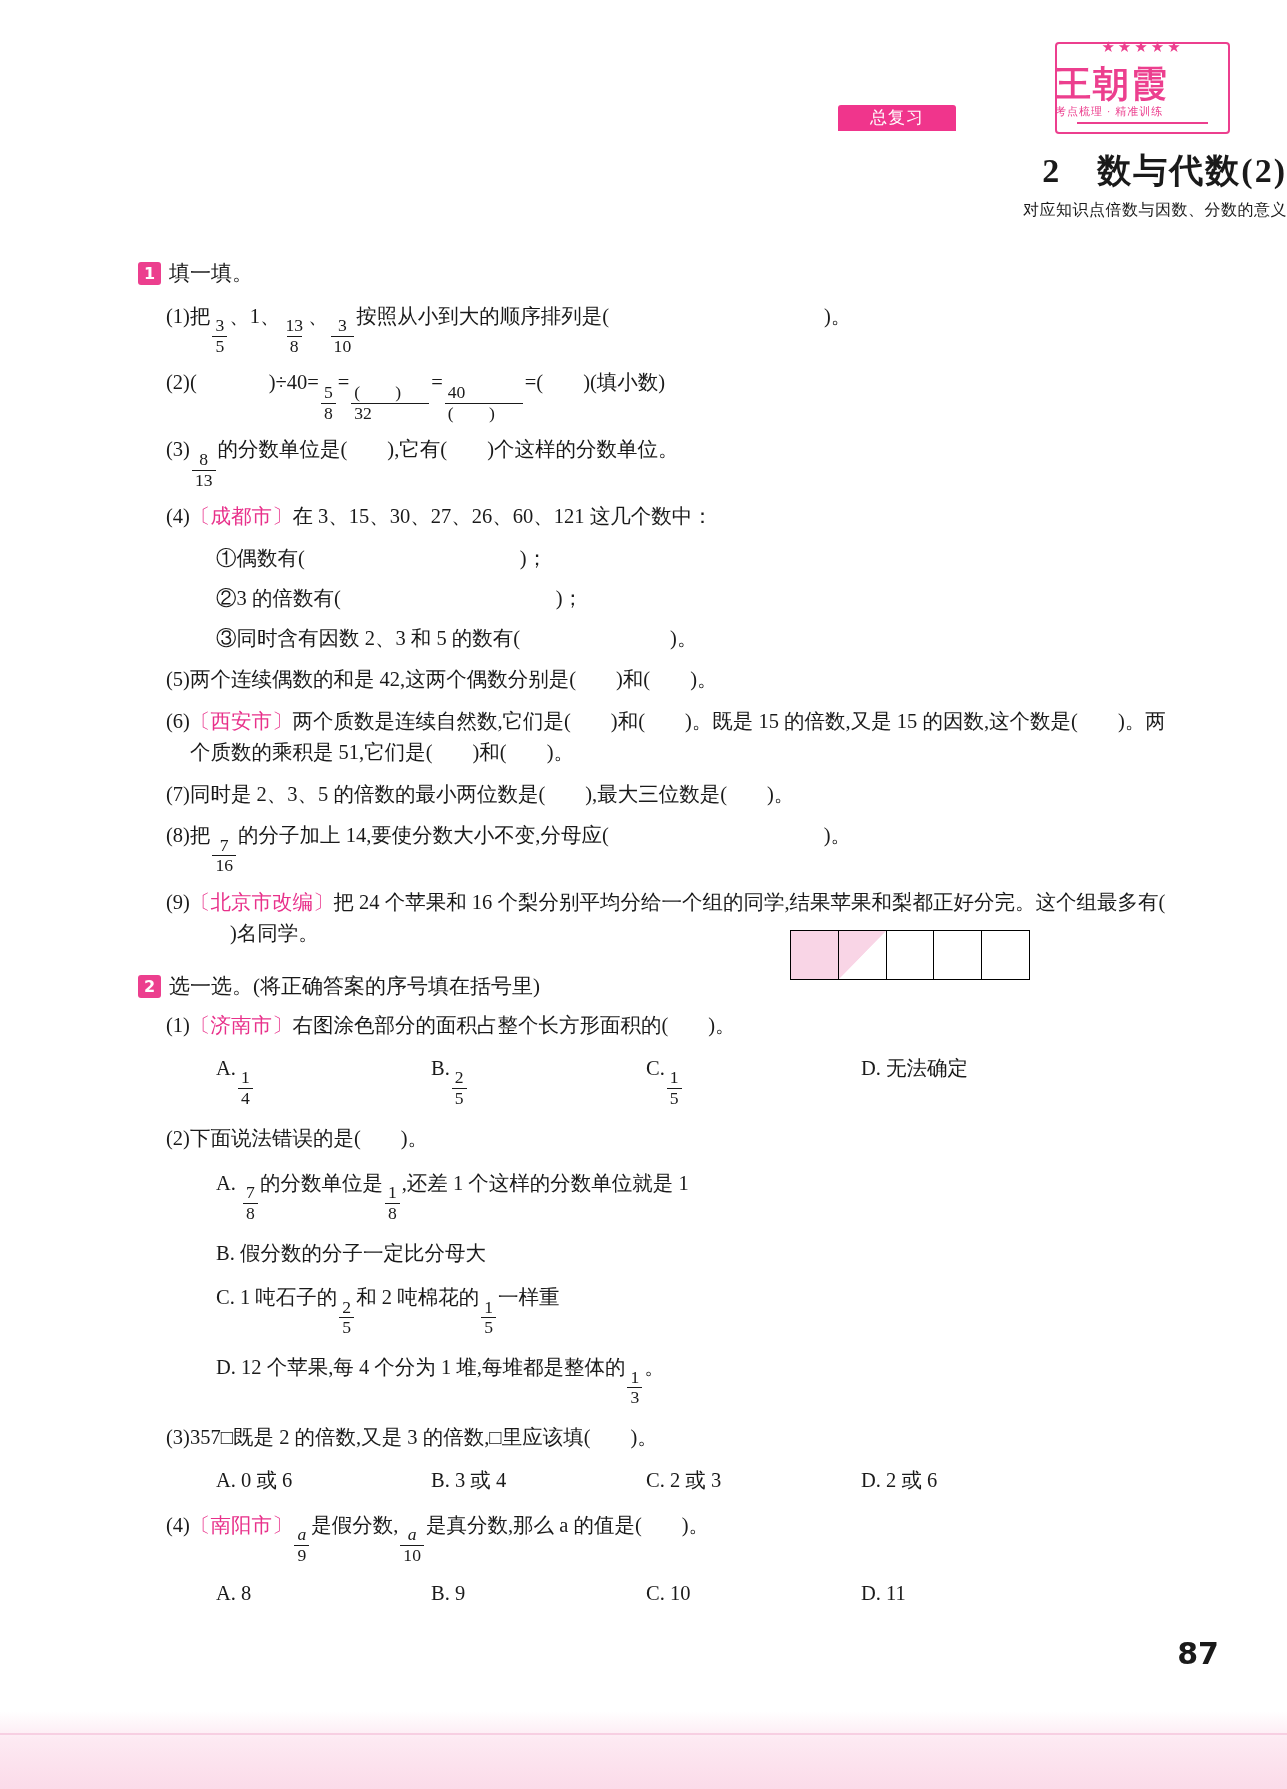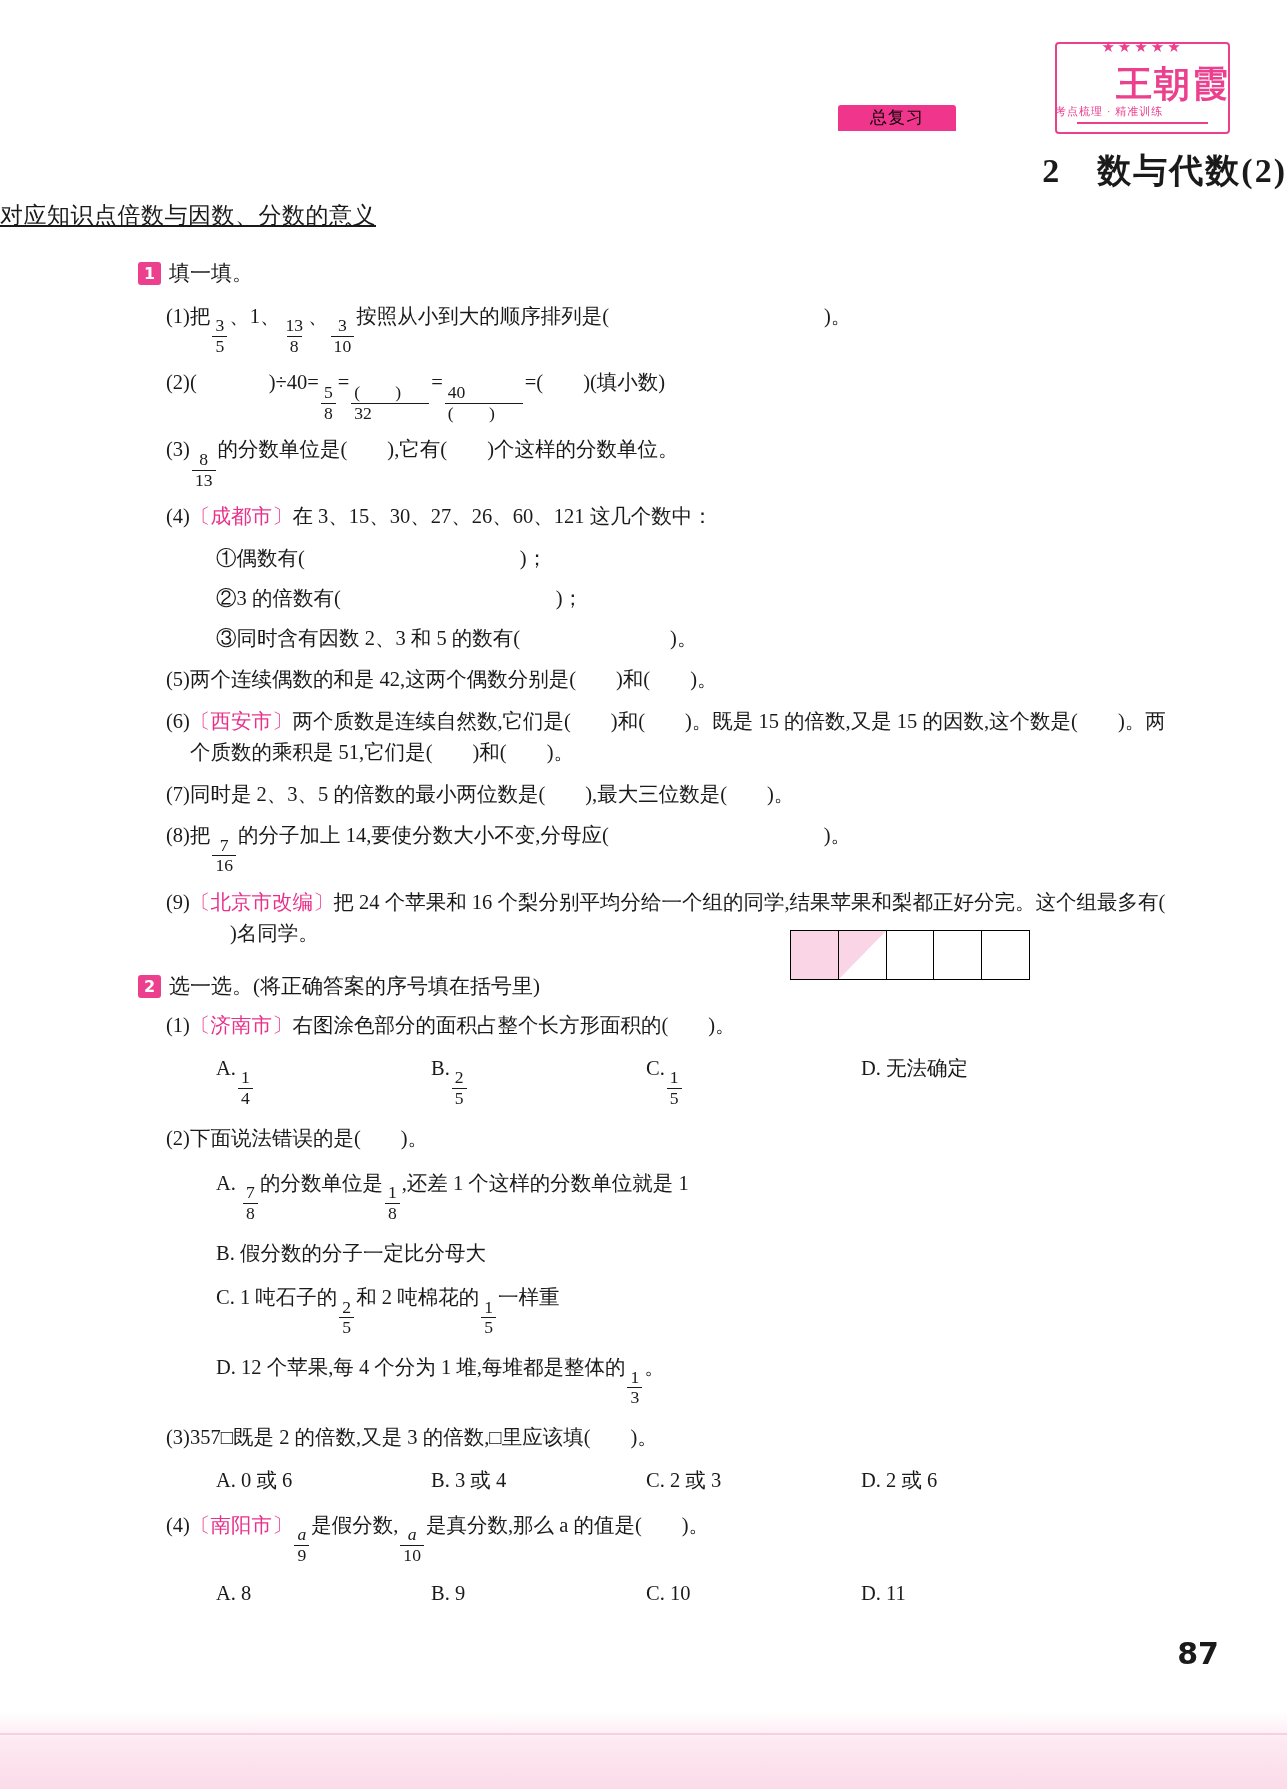--- a/index.html
+++ b/index.html
@@ -25,21 +25,21 @@
     top: 105px;
     left: 838px;
     width: 118px;
     height: 26px;
     background: #f0358c;
     border-radius: 3px 3px 0 0;
   }
   .tab-badge span {
     display: block;
     text-align: center;
-    color: #000000;
+    color: #ffffff;
     font-size: 17px;
     line-height: 26px;
     letter-spacing: 1px;
   }
   .brand {
     position: absolute;
     top: 42px;
     left: 1055px;
     width: 175px;
     height: 92px;
@@ -56,21 +56,21 @@
     left: 50%;
     transform: translateX(-50%);
     font-size: 15px;
     color: #ec3f8e;
     letter-spacing: 3px;
   }
   .brand .brand-name {
     position: absolute;
     top: 18px;
     left: 0; right: 0;
-    text-align: right;
+    text-align: left;
     font-size: 36px;
     font-weight: bold;
     color: #ec3f8e;
     letter-spacing: 2px;
     font-family: "DejaVu Sans", sans-serif;
   }
   .brand .brand-sub {
     position: absolute;
     top: 62px;
     left: 0; right: 0;
@@ -94,24 +94,23 @@
     left: 0; right: 0;
     text-align: right;
     font-size: 34px;
     font-weight: bold;
     letter-spacing: 2px;
   }
   .doc-subtitle {
     position: absolute;
     top: 200px;
     left: 0; right: 0;
-    text-align: left;
-    font-size: 23px;
+    text-align: right;
+    font-size: 16px;
     letter-spacing: 0.5px;
-    text-decoration: underline;
   }
 
   
   .content {
     position: absolute;
     top: 250px;
     left: 138px;
     width: 1030px;
     font-size: 20.5px;
     line-height: 1.5;

